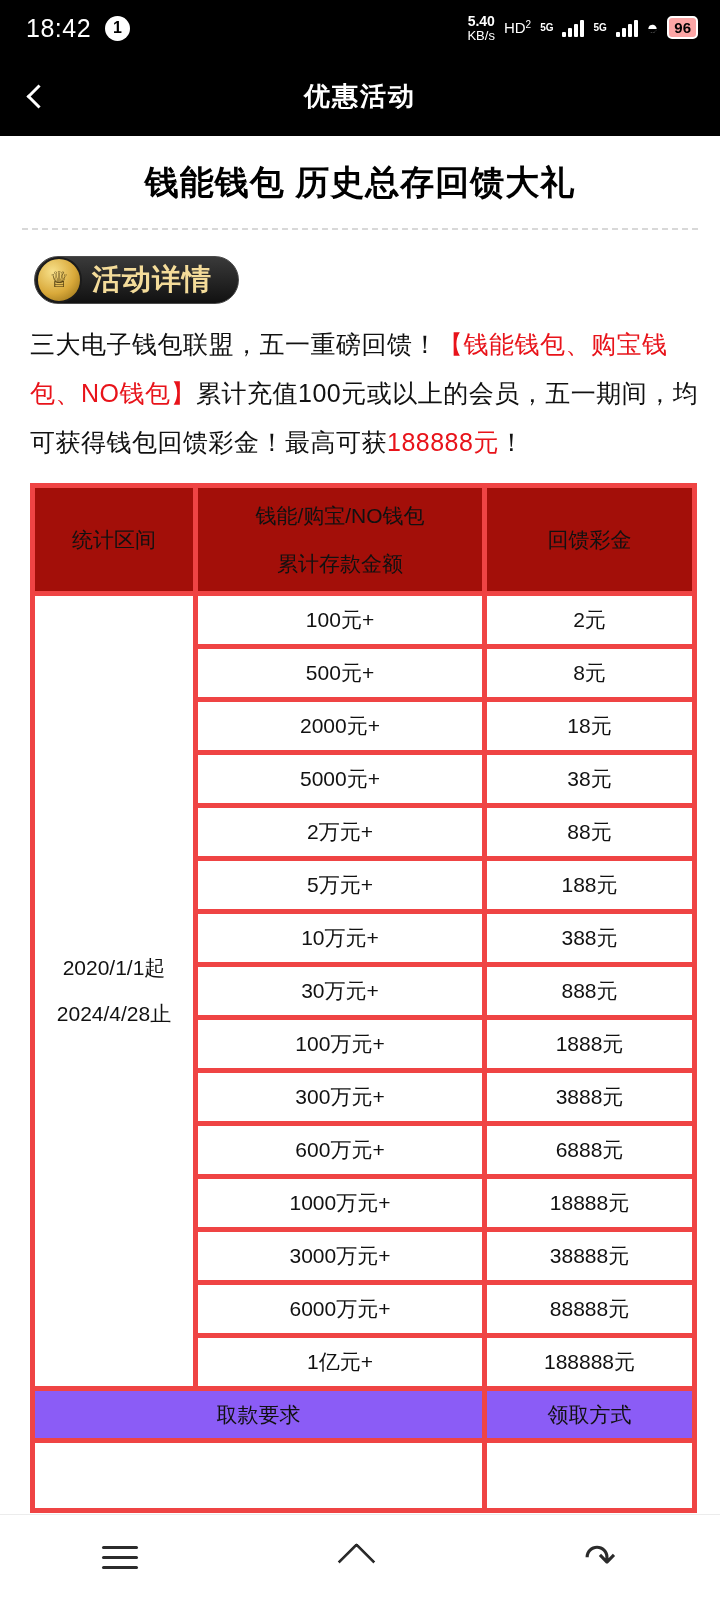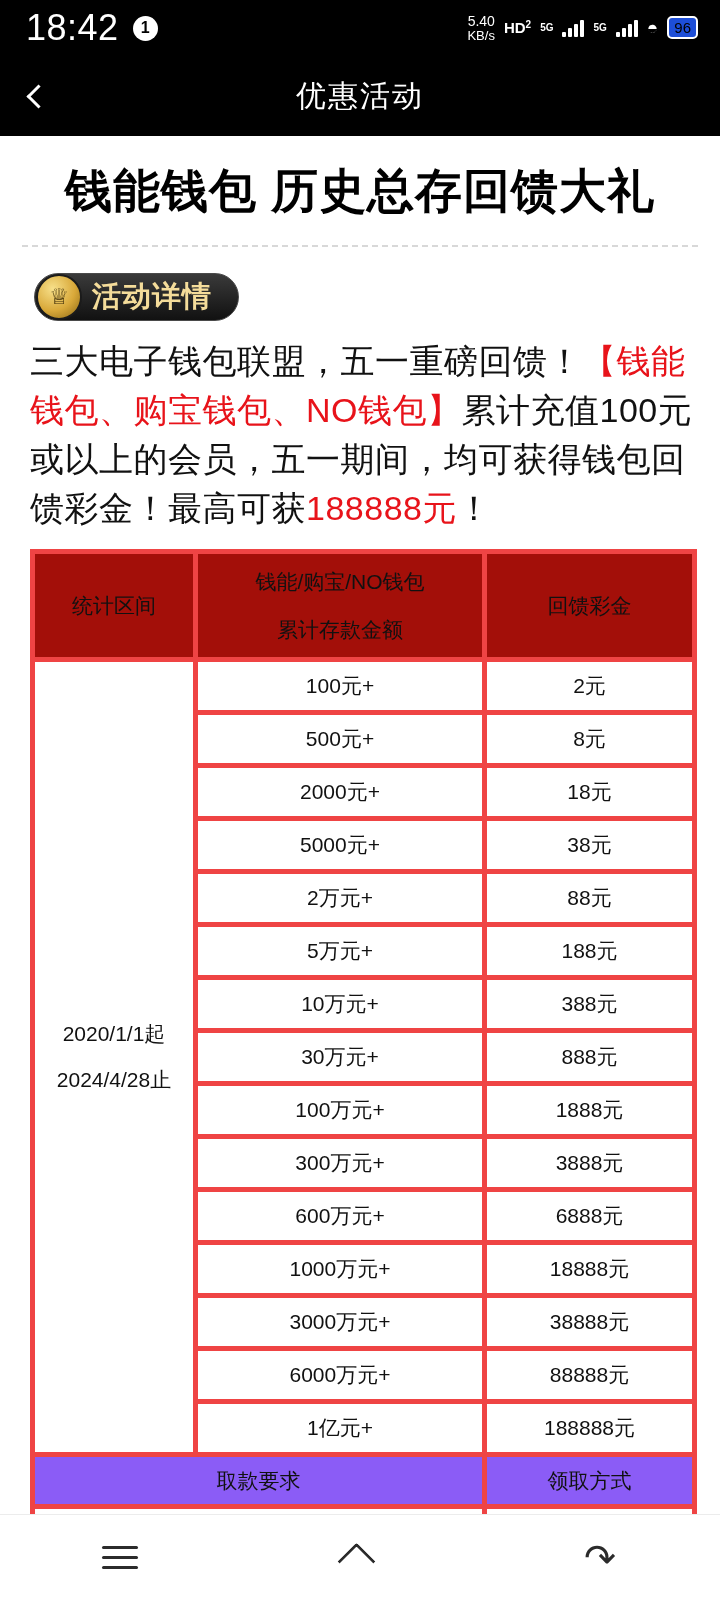--- a/index.html
+++ b/index.html
@@ -24,44 +24,44 @@
     height: 56px;
     background: #000000;
     color: #ffffff;
     display: flex;
     align-items: center;
     justify-content: space-between;
     padding: 0 22px 0 26px;
     flex: 0 0 auto;
   }
   .sb-left { display: flex; align-items: center; gap: 14px; }
-  .sb-time { font-size: 36px; letter-spacing: .5px; font-weight: 400; }
+  .sb-time { font-size: 25px; letter-spacing: .5px; font-weight: 400; }
   .sb-dot {
     width: 25px; height: 25px; border-radius: 50%;
     background: #ffffff; color: #000000;
     font-size: 16px; font-weight: bold;
     display: flex; align-items: center; justify-content: center;
   }
   .sb-right { display: flex; align-items: center; gap: 9px; }
   .sb-speed { font-size: 13px; line-height: 1.05; text-align: right; }
-  .sb-speed .s1 { font-weight: normal; font-size: 14px; }
-  .sb-hd { display: flex; align-items: flex-start; font-size: 15px; font-weight: bold; }
+  .sb-speed .s1 { font-weight: bold; font-size: 14px; }
+  .sb-hd { display: flex; align-items: flex-start; font-size: 15px; font-weight: normal; }
   .sb-hd sub { font-size: 10px; }
   .sb-5g { font-size: 10px; font-weight: bold; }
   .bars { display: flex; align-items: flex-end; gap: 2px; height: 18px; }
   .bars i { width: 4px; background: #ffffff; display: block; border-radius: 1px; }
   .bars i:nth-child(1){height:5px}
   .bars i:nth-child(2){height:9px}
   .bars i:nth-child(3){height:13px}
   .bars i:nth-child(4){height:17px}
   .wifi { font-size: 19px; line-height: 1; }
   .batt {
     border: 2px solid #ffffff; border-radius: 5px;
-    padding: 1px 5px; font-size: 15px; font-weight: normal;
-    background: #1d4ed8; color: #000000;
+    padding: 1px 5px; font-size: 15px; font-weight: bold;
+    background: #fca5a5; color: #000000;
   }
 
   
   .titlebar {
     height: 80px;
     background: #000000;
     color: #ffffff;
     display: flex;
     align-items: center;
     position: relative;
@@ -74,33 +74,33 @@
   }
   .chev {
     width: 17px; height: 17px;
     border-left: 3px solid #ffffff;
     border-bottom: 3px solid #ffffff;
     transform: rotate(45deg);
     margin-left: 6px;
   }
   .title-text {
     position: absolute; left: 0; right: 0; text-align: center;
-    font-size: 30px; font-weight: 400; letter-spacing: 2px;
+    font-size: 26px; font-weight: 700; letter-spacing: 2px;
   }
 
   
   .content {
     flex: 1 1 auto;
     background: #ffffff;
     overflow: hidden;
     position: relative;
   }
   .promo-title {
     text-align: center;
-    font-size: 47px;
+    font-size: 34px;
     font-weight: bold;
     color: #000000;
     padding: 24px 0 22px;
     letter-spacing: 1px;
   }
   .divider {
     border-top: 2px dashed #d8d8d8;
     margin: 0 22px;
   }
 
@@ -126,21 +126,21 @@
   }
   .badge-label {
     color: #f4dc9a;
     font-size: 29px;
     font-weight: bold;
     letter-spacing: 1px;
   }
 
   
   .para {
-    font-size: 34px;
+    font-size: 25px;
     line-height: 49px;
     color: #111111;
     padding: 6px 16px 8px 30px;
     letter-spacing: .5px;
   }
   .para .red { color: #e8131a; }
 
   
   .tbl-wrap { padding: 8px 28px 0 30px; }
   table.reward {

